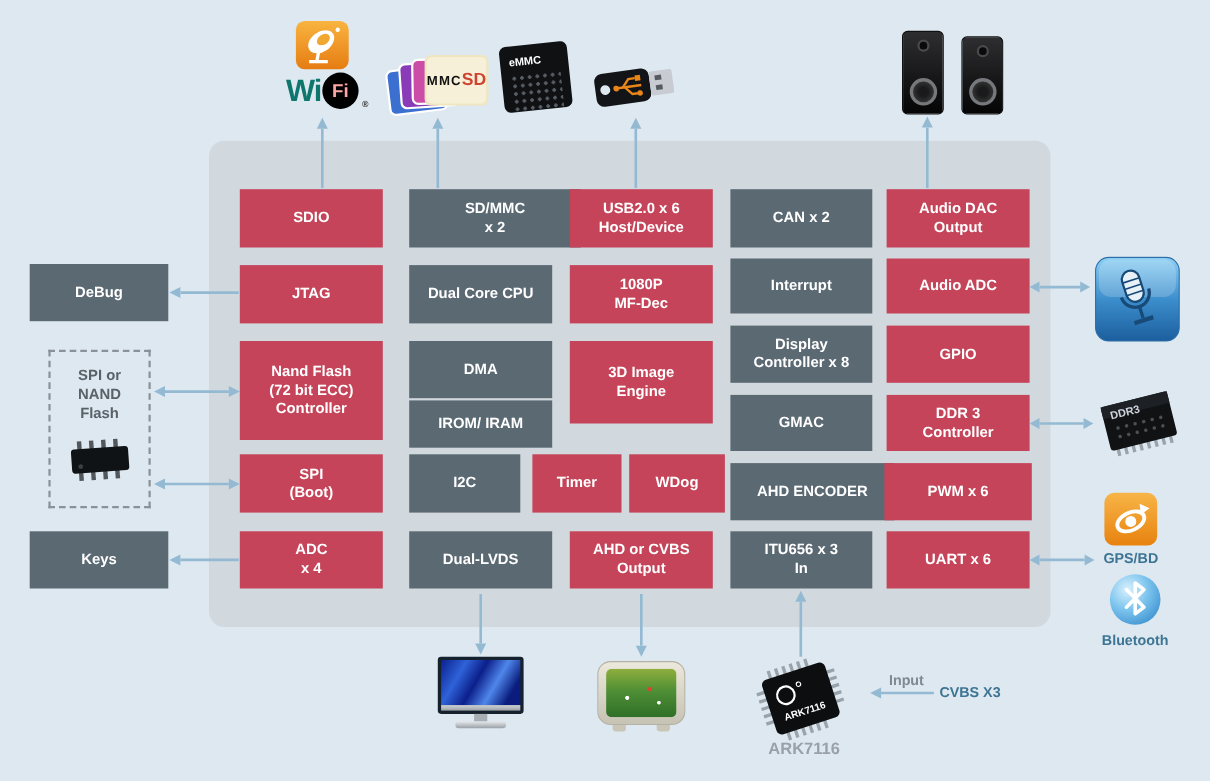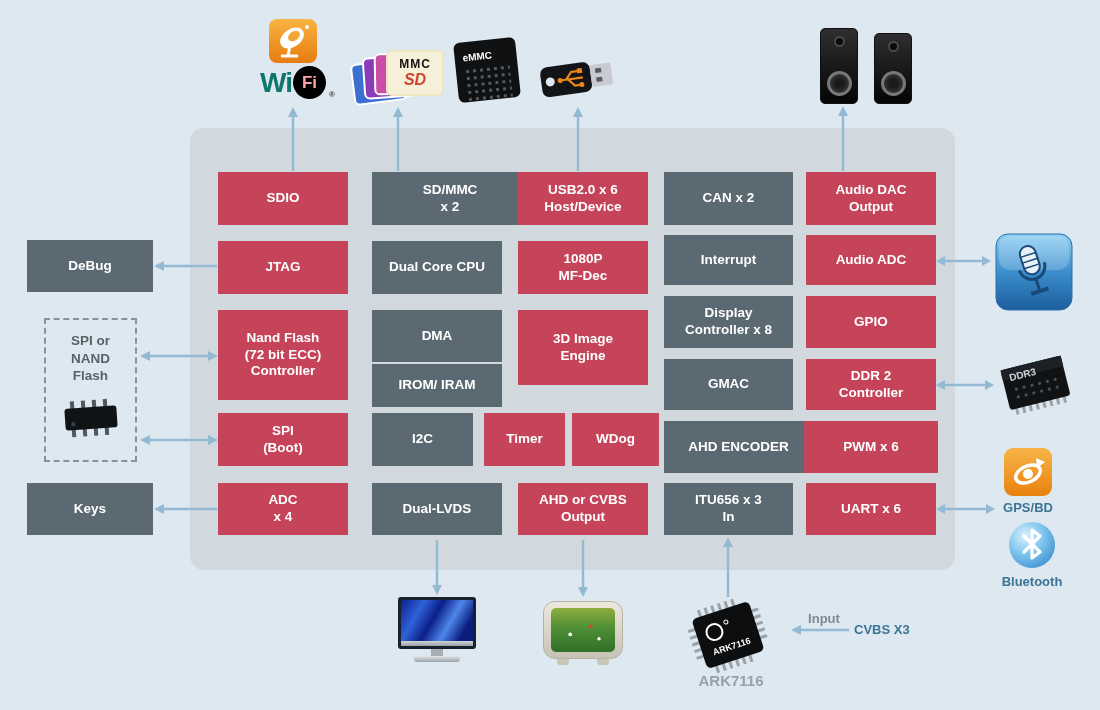--- a/index.html
+++ b/index.html
@@ -52,24 +52,24 @@
   
   .icon-mmc { width:96px; height:54px; }
   .icon-mmc .card {
     position:absolute; width:54px; height:42px; border:2px solid #fff; border-radius:6px;
   }
   .icon-mmc .c1 { left:0;  top:11px; background:#3b6fd0; transform:rotate(-7deg); }
   .icon-mmc .c2 { left:11px; top:6px; background:#8a3cb8; transform:rotate(-4deg); }
   .icon-mmc .c3 { left:22px; top:3px; background:#cc4da8; transform:rotate(-1deg); }
   .icon-mmc .c4 {
     left:34px; top:0; width:58px; height:46px; background:#f7f0d8; border-color:#efe6c0;
-    display:flex; flex-direction:column; align-items:center; justify-content:center;
+    display:flex; flex-direction:row; align-items:center; justify-content:center;
   }
   .mmc-txt { font-size:12px; font-weight:800; color:#111; letter-spacing:1px; }
-  .sd-txt  { font-size:16px; font-weight:800; font-style:italic; color:#cf4430; }
+  .sd-txt  { font-size:16px; font-weight:800; color:#cf4430; }
   
   .emmc-body {
     width:62px; height:60px; background:#0f1113; border-radius:6px; transform:rotate(-6deg);
     padding:5px 8px;
   }
   .emmc-label { color:#fff; font-size:10px; font-weight:bold; }
   .emmc-balls {
     margin-top:3px; width:46px; height:34px;
     background-image:radial-gradient(#565c63 1.4px, transparent 1.5px);
     background-size:7px 7px;
@@ -218,21 +218,21 @@
 Controller x 8</div>
 <div class="blk gray" style="left:664px;top:359px;width:129px;height:51px">GMAC</div>
 <div class="blk gray" style="left:664px;top:421px;width:149px;height:52px">AHD ENCODER</div>
 <div class="blk gray" style="left:664px;top:483px;width:129px;height:52px">ITU656 x 3
 In</div>
 
 <div class="blk red" style="left:806px;top:172px;width:130px;height:53px">Audio DAC
 Output</div>
 <div class="blk red" style="left:806px;top:235px;width:130px;height:50px">Audio ADC</div>
 <div class="blk red" style="left:806px;top:296px;width:130px;height:52px">GPIO</div>
-<div class="blk red" style="left:806px;top:359px;width:130px;height:51px">DDR 2
+<div class="blk red" style="left:806px;top:359px;width:130px;height:51px">DDR 3
 Controller</div>
 <div class="blk red" style="left:804px;top:421px;width:134px;height:52px">PWM x 6</div>
 <div class="blk red" style="left:806px;top:483px;width:130px;height:52px">UART x 6</div>
 
 <div class="blk gray" style="left:27px;top:240px;width:126px;height:52px">DeBug</div>
 <div class="dashed-box">
   <div class="lbl">SPI or
 NAND
 Flash</div>
   <svg width="64" height="46" viewBox="0 0 64 46">

